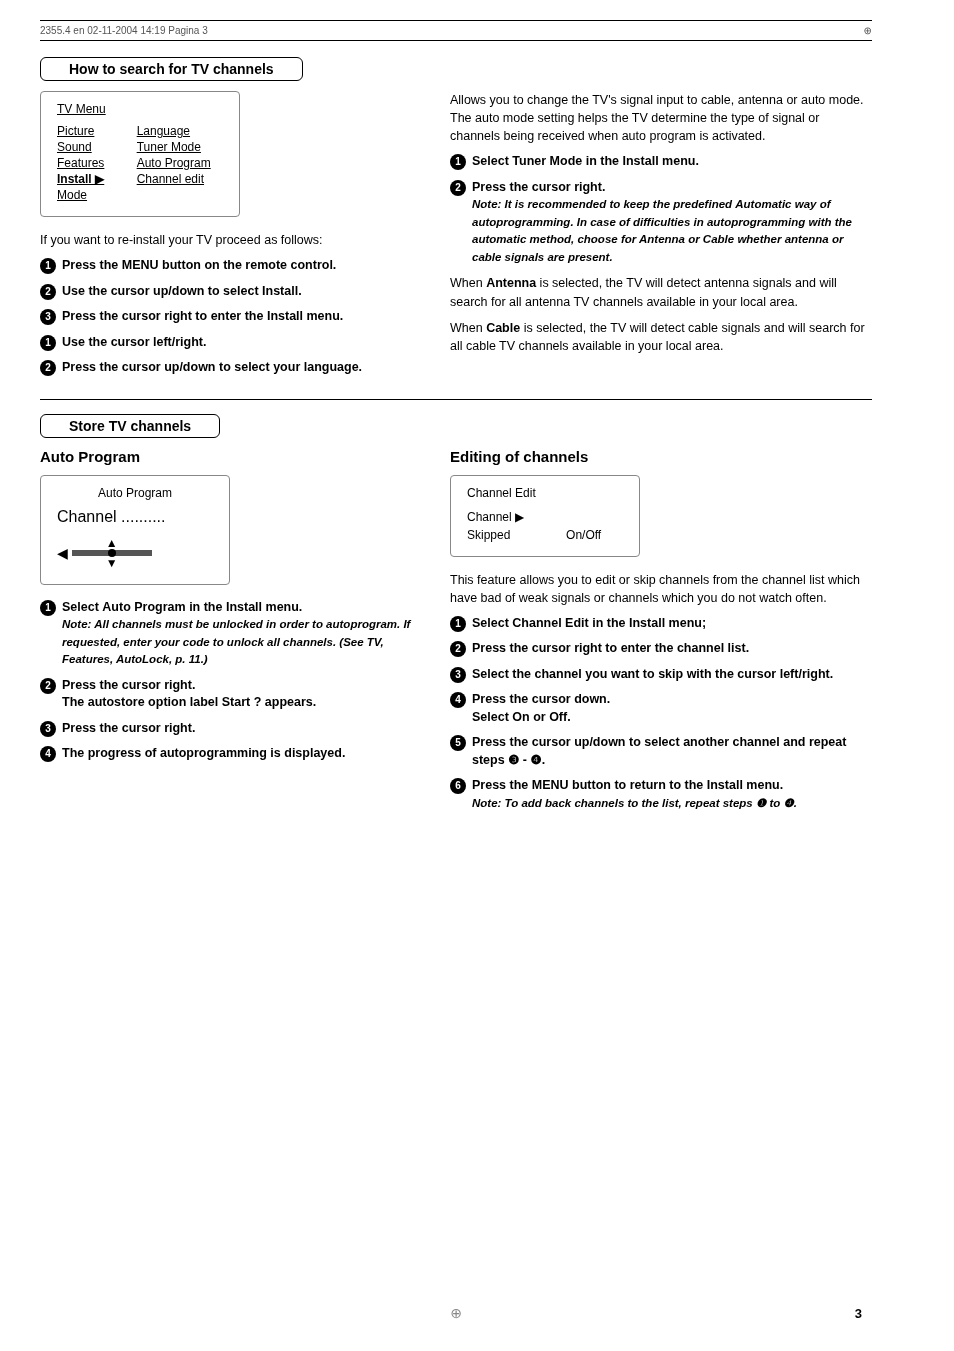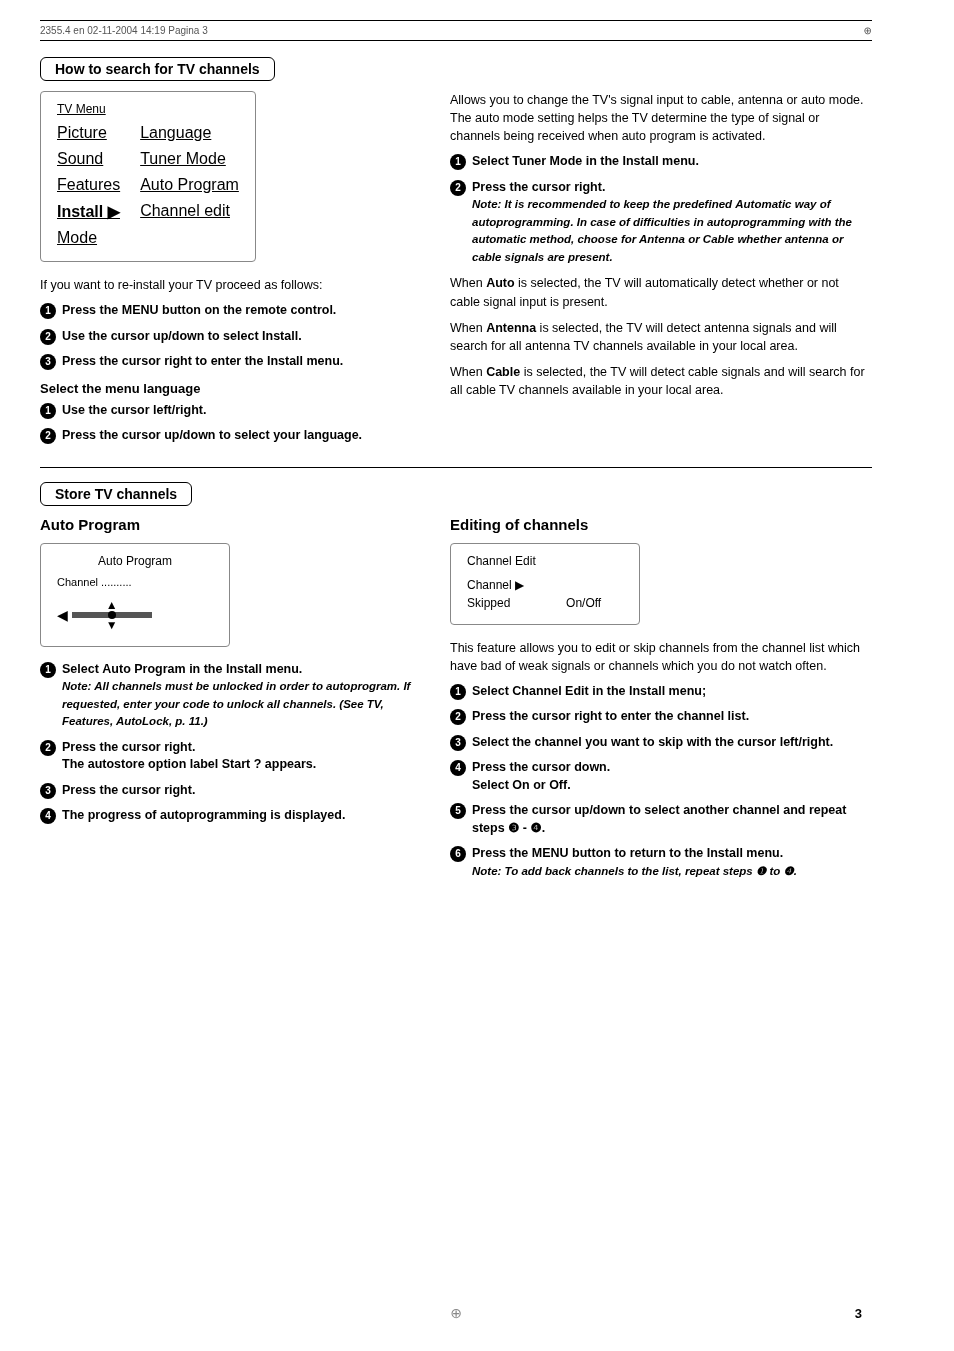--- a/index.html
+++ b/index.html
@@ -32,21 +32,21 @@
       display: flex;
       align-items: center;
       gap: 30px;
     }
 
     
     .section-box {
       border: 1.5px solid #000;
       border-radius: 6px;
       display: inline-block;
-      padding: 3px 14px;
+      padding: 3px 28px;
       font-size: 14px;
       font-weight: bold;
       margin-bottom: 10px;
     }
 
     
     .two-col {
       display: flex;
       gap: 30px;
     }
@@ -74,22 +74,22 @@
 
     .menu-box .menu-title {
       font-size: 12px;
       margin-bottom: 8px;
       font-weight: normal;
     }
 
     .menu-box .menu-items {
       display: grid;
       grid-template-columns: auto auto;
-      gap: 8px 20px;
-      font-size: 16px;
+      gap: 2px 20px;
+      font-size: 12px;
     }
 
     .menu-box .menu-items .bold {
       font-weight: bold;
     }
 
     
     .num-list {
       list-style: none;
       padding: 0;
@@ -159,21 +159,21 @@
       background: #fff;
     }
 
     .auto-program-box .ap-title {
       font-size: 12px;
       text-align: center;
       margin-bottom: 8px;
     }
 
     .ap-channel-row {
-      font-size: 11px;
+      font-size: 16px;
       margin-bottom: 10px;
     }
 
     .ap-arrow-control {
       display: flex;
       align-items: center;
       gap: 4px;
     }
 
     .ap-bar {
@@ -294,21 +294,20 @@
           <li>
             <span class="num-circle">2</span>
             <span class="item-text">Use the cursor up/down to select <strong>Install</strong>.</span>
           </li>
           <li>
             <span class="num-circle">3</span>
             <span class="item-text">Press the cursor right to enter the Install menu.</span>
           </li>
         </ul>
 
-        <div class="subheading">Select the menu language</div>
         <ul class="num-list">
           <li>
             <span class="num-circle">1</span>
             <span class="item-text">Use the cursor left/right.</span>
           </li>
           <li>
             <span class="num-circle">2</span>
             <span class="item-text">Press the cursor up/down to select your language.</span>
           </li>
         </ul>
@@ -324,21 +323,20 @@
           </li>
           <li>
             <span class="num-circle">2</span>
             <span class="item-text">
               Press the cursor right.<br>
               <span class="italic-note">Note: It is recommended to keep the predefined <strong>Automatic</strong> way of autoprogramming.  In case of difficulties in autoprogramming with the automatic method, choose for Antenna or Cable whether antenna or cable signals are present.</span>
             </span>
           </li>
         </ul>
 
-        <p>When <strong>Auto</strong> is selected, the TV will automatically detect whether or not cable signal input is present.</p>
         <p>When <strong>Antenna</strong> is selected, the TV will detect antenna signals and will search for all antenna TV channels available in your local area.</p>
         <p>When <strong>Cable</strong> is selected, the TV will detect cable signals and will search for all cable TV channels available in your local area.</p>
       </div>
     </div>
   </div>
 
   <hr class="section-divider">
 
   <div class="store-section">
     <div class="section-box">Store TV channels</div>

